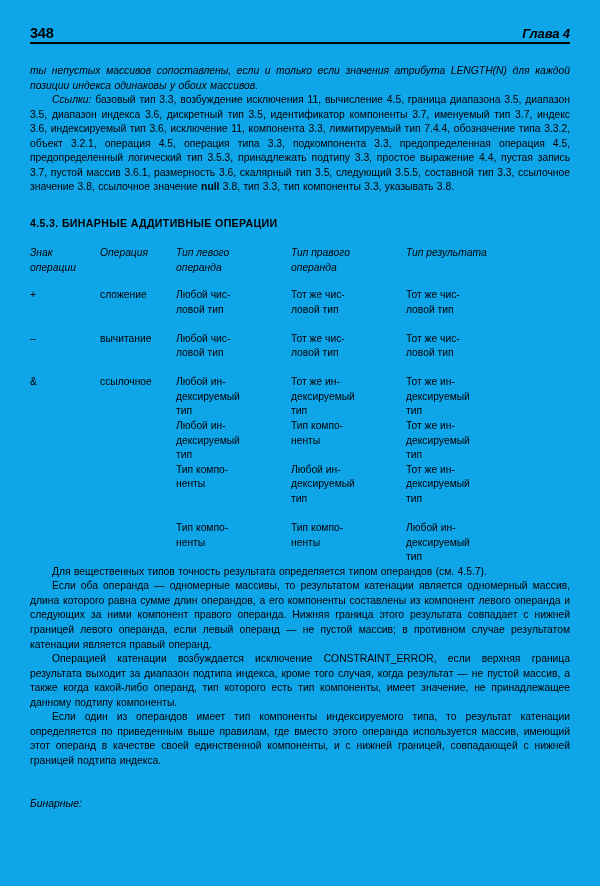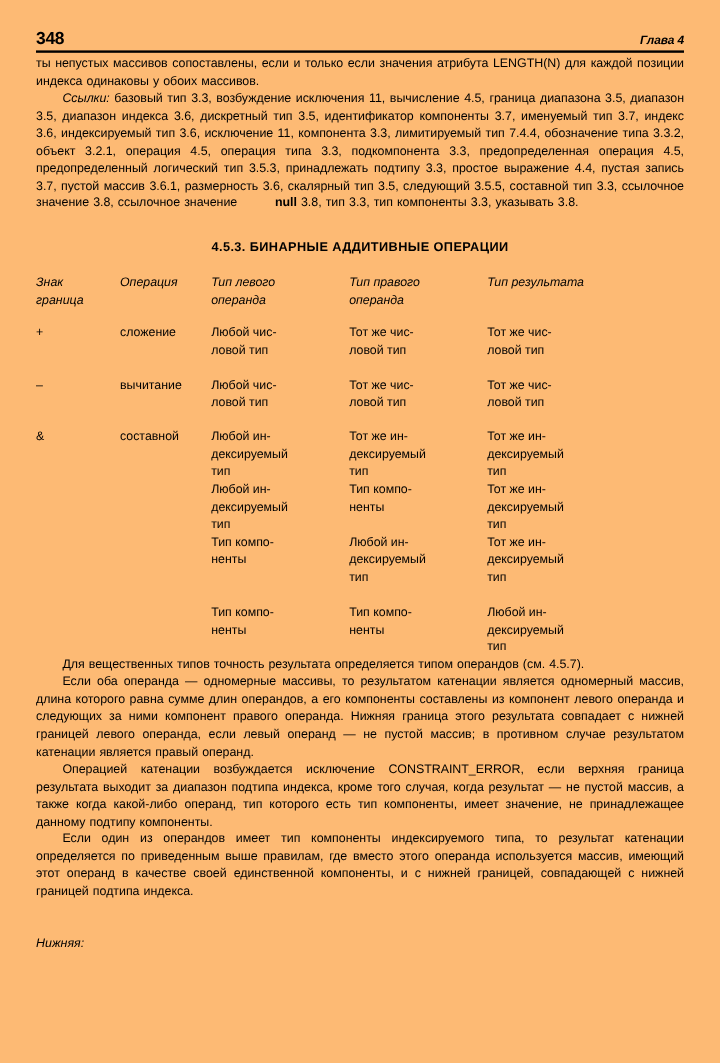--- a/index.html
+++ b/index.html
@@ -8,21 +8,21 @@
     background: #ffffff;
   }
   body {
     font-family: "Liberation Sans", sans-serif;
     color: #000000;
   }
   .page {
     position: relative;
     width: 600px;
     height: 886px;
-    background: #fdba74;
+    background: #0ea5e9;
     overflow: hidden;
     box-sizing: border-box;
   }
   .content {
     position: absolute;
     left: 30px;
     top: 0;
     width: 540px;
   }
 
@@ -34,54 +34,53 @@
     padding-top: 18px;
     height: 22px;
   }
   .folio {
     font-size: 14.5px;
     font-weight: bold;
     letter-spacing: -0.2px;
     line-height: 1;
   }
   .chapter {
-    font-size: 10px;
+    font-size: 13px;
     font-weight: bold;
     font-style: italic;
     line-height: 1;
     letter-spacing: -0.1px;
   }
   .rule {
     margin-top: 2px;
     border-top: 2.1px solid #000;
     width: 100%;
   }
 
   
   .body-text {
     font-size: 10.35px;
     line-height: 14.55px;
     text-align: justify;
     letter-spacing: -0.02px;
     word-spacing: 0.55px;
     margin: 0;
   }
-  .body-text.first { margin-top: 3px; }
+  .body-text.first { margin-top: 20px; font-style: italic; }
   .indent { text-indent: 22px; }
   em.ital { }
-  b.bold { font-weight: bold; margin-left: 28px; }
+  b.bold { font-weight: bold; }
 
   
   .section-heading {
     font-size: 10.6px;
     font-weight: bold;
     letter-spacing: 0.35px;
     margin-top: 22px;
     margin-bottom: 0;
-    text-align: center;
   }
 
   
   .op-table {
     margin-top: 17px;
     width: 540px;
     border-collapse: collapse;
     table-layout: fixed;
   }
   .op-table td, .op-table th {
@@ -132,21 +131,21 @@
     <p class="body-text indent"><em class="ital">Ссылки:</em><span> базовый тип 3.3, возбуждение исключения 11, вычисление 4.5, граница диапазона 3.5, диапазон 3.5, диапазон индекса 3.6, дискретный тип 3.5, идентификатор компоненты 3.7, именуемый тип 3.7, индекс 3.6, индексируемый тип 3.6, исключение 11, компонента 3.3, лимитируемый тип 7.4.4, обозначение типа 3.3.2, объект 3.2.1, операция 4.5, операция типа 3.3, подкомпонента 3.3, предопределенная операция 4.5, предопределенный логический тип 3.5.3, принадлежать подтипу 3.3, простое выражение 4.4, пустая запись 3.7, пустой массив 3.6.1, размерность 3.6, скалярный тип 3.5, следующий 3.5.5, составной тип 3.3, ссылочное значение 3.8, ссылочное значение </span><b class="bold">null</b><span> 3.8, тип 3.3, тип компоненты 3.3, указывать 3.8.</span></p>
 
     <h2 class="section-heading">4.5.3. БИНАРНЫЕ АДДИТИВНЫЕ ОПЕРАЦИИ</h2>
 
 
     <table class="op-table">
       <thead>
         <tr>
           <th class="col-sign">
             <span class="cell-line">Знак</span>
-            <span class="cell-line">граница</span>
+            <span class="cell-line">операции</span>
           </th>
           <th class="col-op">
             <span class="cell-line">Операция</span>
           </th>
           <th class="col-left">
             <span class="cell-line">Тип левого</span>
             <span class="cell-line">операнда</span>
           </th>
           <th class="col-right">
             <span class="cell-line">Тип правого</span>
@@ -196,21 +195,21 @@
             <span class="cell-line">ловой тип</span>
           </td>
         </tr>
 
         <tr class="row-spacer">
             <td colspan="5"></td>
           </tr>
 
         <tr>
           <td class="col-sign sign-cell">&amp;</td>
-          <td class="col-op">составной</td>
+          <td class="col-op">ссылочное</td>
           <td class="col-left">
             <span class="cell-line">Любой ин-</span>
             <span class="cell-line">дексируемый</span>
             <span class="cell-line">тип</span>
           </td>
           <td class="col-right">
             <span class="cell-line">Тот же ин-</span>
             <span class="cell-line">дексируемый</span>
             <span class="cell-line">тип</span>
           </td>
@@ -282,16 +281,16 @@
         </tr>
 
       </tbody>
     </table>
 
     <p class="body-text indent" style="">Для вещественных типов точность результата определяется типом операндов (см. 4.5.7).</p>
     <p class="body-text indent">Если оба операнда — одномерные массивы, то результатом катенации является одномерный массив, длина которого равна сумме длин операндов, а его компоненты составлены из компонент левого операнда и следующих за ними компонент правого операнда. Нижняя граница этого результата совпадает с нижней границей левого операнда, если левый операнд — не пустой массив; в противном случае результатом катенации является правый операнд.</p>
     <p class="body-text indent">Операцией катенации возбуждается исключение CONSTRAINT_ERROR, если верхняя граница результата выходит за диапазон подтипа индекса, кроме того случая, когда результат — не пустой массив, а также когда какой-либо операнд, тип которого есть тип компоненты, имеет значение, не принадлежащее данному подтипу компоненты.</p>
     <p class="body-text indent">Если один из операндов имеет тип компоненты индексируемого типа, то результат катенации определяется по приведенным выше правилам, где вместо этого операнда используется массив, имеющий этот операнд в качестве своей единственной компоненты, и с нижней границей, совпадающей с нижней границей подтипа индекса.</p>
 
-    <p class="examples-label">Нижняя:</p>
+    <p class="examples-label">Бинарные:</p>
 
   </div>
 </div>
 
 </body></html>

